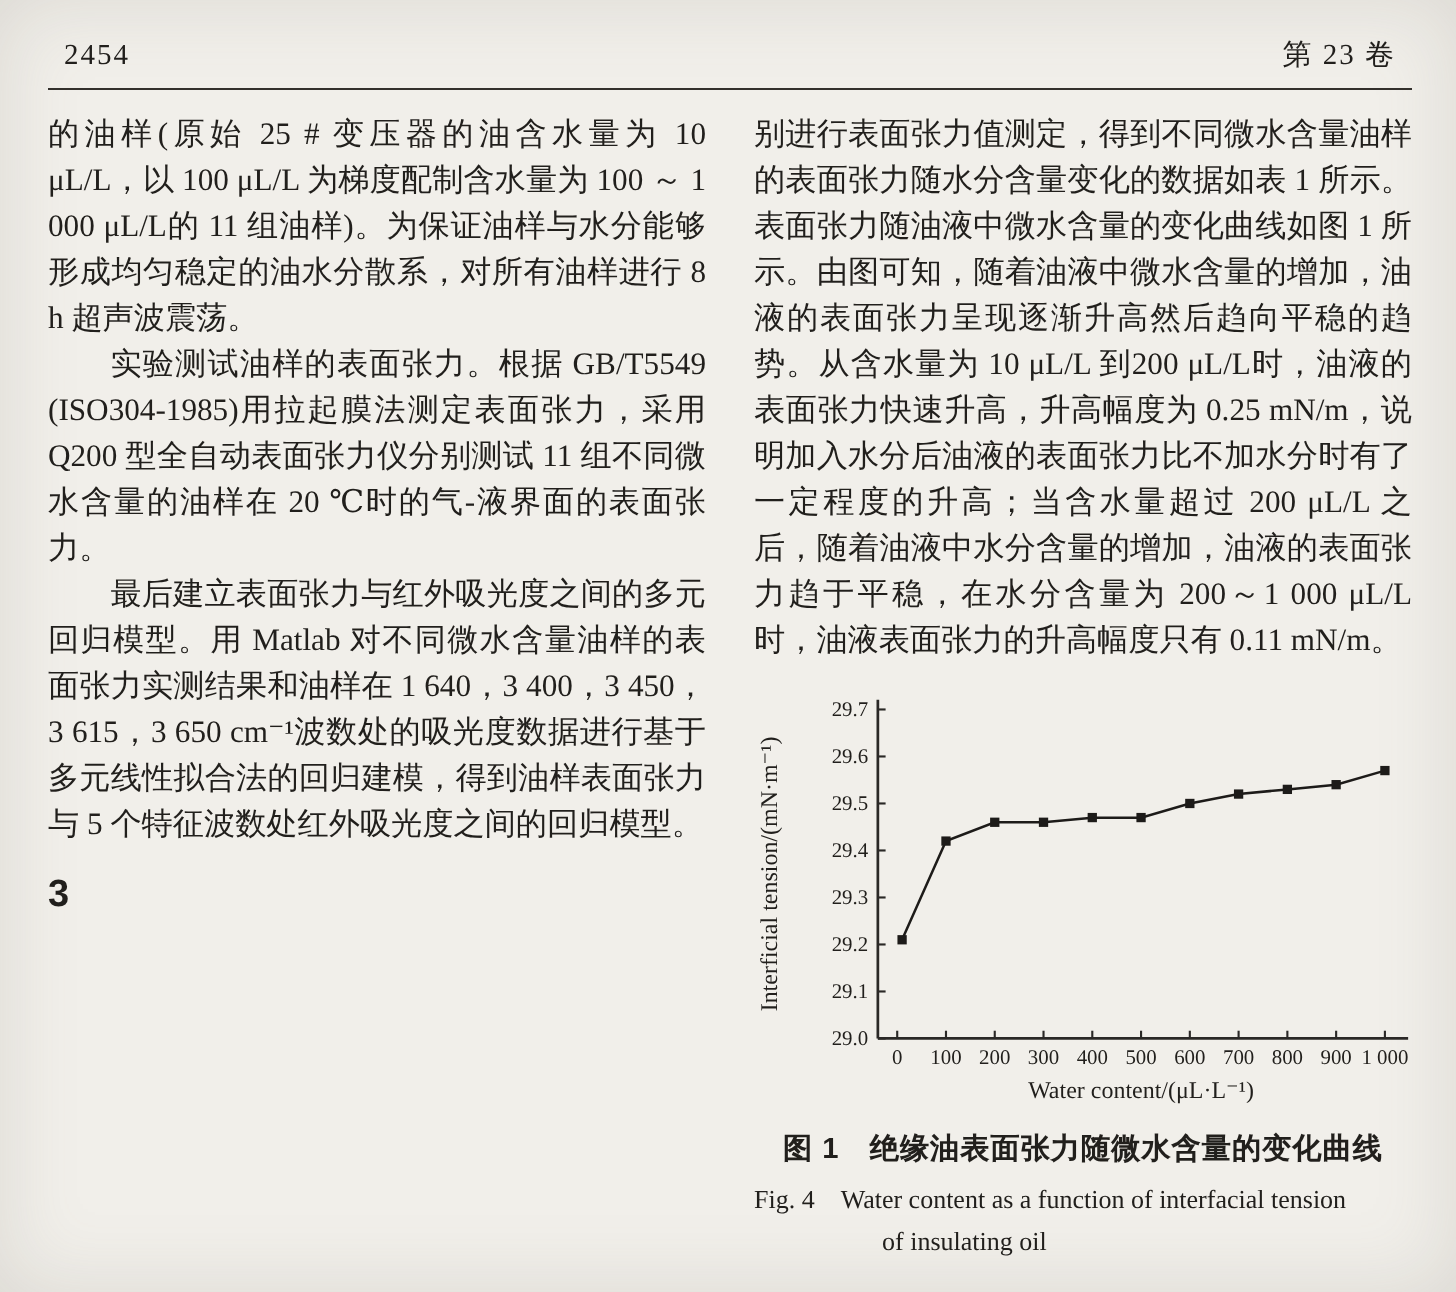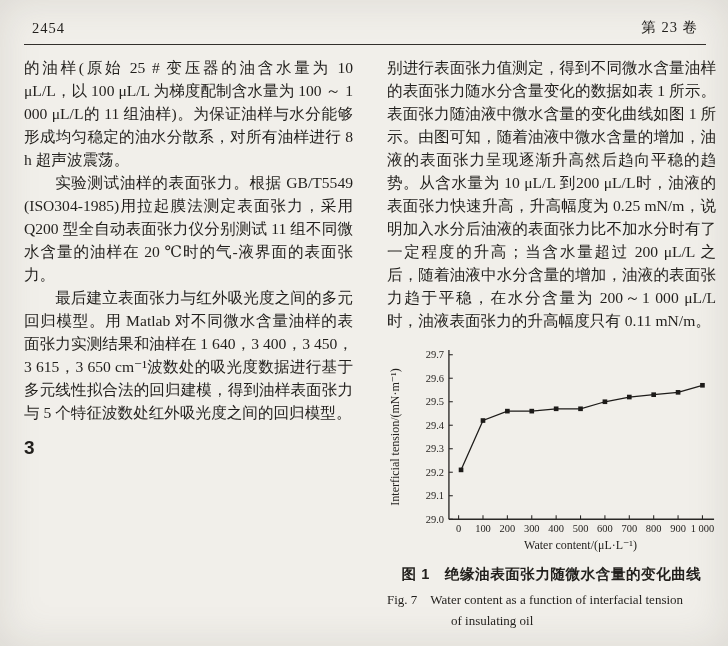--- a/index.html
+++ b/index.html
@@ -26,21 +26,21 @@
     font-family:"Liberation Serif","DejaVu Serif",serif;
   }
   .header-rule{
     margin-top:7px;
     border:0;border-top:1.8px solid #33302c;
     height:0;
   }
   
   .columns{
     display:flex;
-    gap:34px;
+    gap:24px;
     margin-top:11px;
   }
   .col{width:329px;flex:0 0 329px;}
   .col p{
     margin:0;
     font-size:15.6px;
     line-height:23px;
     text-align:justify;
     text-justify:inter-character;
   }
@@ -152,21 +152,21 @@
             <rect x="197.6" y="67.45714285714301" width="4.8" height="4.8" fill="#1d1b19"></rect>
             <rect x="222.79999999999998" y="60.17142857142846" width="4.8" height="4.8" fill="#1d1b19"></rect>
             <rect x="247.99999999999997" y="55.314285714285695" width="4.8" height="4.8" fill="#1d1b19"></rect>
             <rect x="273.20000000000005" y="52.88571428571388" width="4.8" height="4.8" fill="#1d1b19"></rect>
             <rect x="298.40000000000003" y="50.45714285714292" width="4.8" height="4.8" fill="#1d1b19"></rect>
             <rect x="323.6" y="43.17142857142836" width="4.8" height="4.8" fill="#1d1b19"></rect>
           </svg>
         <figcaption>
           <div class="cap-cn">图 1　绝缘油表面张力随微水含量的变化曲线</div>
           <div class="cap-en">
-            <div class="en-line1">Fig. 7　Water content as a function of interfacial tension</div>
+            <div class="en-line1">Fig. 4　Water content as a function of interfacial tension</div>
             <div class="en-line2">of insulating oil</div>
           </div>
         </figcaption>
       </figure>
     </div>
 
   </div>
 </div>
 
 </body></html>

